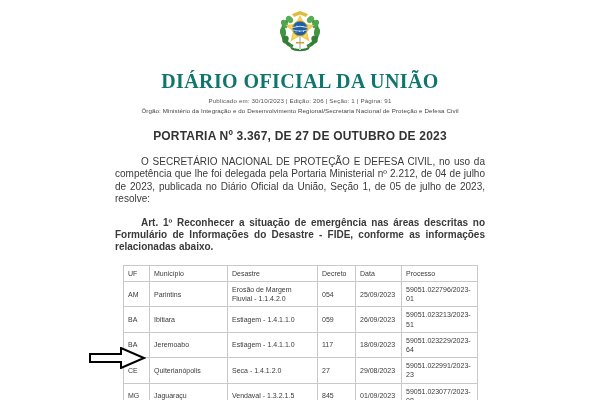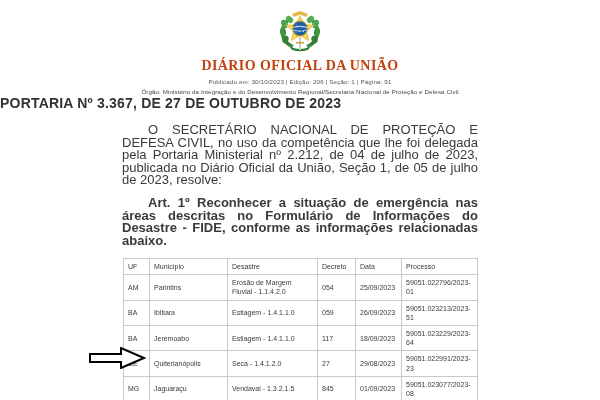--- a/index.html
+++ b/index.html
@@ -34,64 +34,64 @@
   .emblem {
     width: 46px;
     height: 50px;
     display: block;
   }
 
   .doc-title {
     text-align: center;
     font-family: "Liberation Serif", serif;
     font-weight: bold;
-    font-size: 14px;
+    font-size: 20px;
     letter-spacing: 0.4px;
-    color: #c2410c;
-    margin-top: 0;
+    color: #0f766e;
+    margin-top: 12px;
     line-height: 1.1;
   }
 
   .pub-line {
     text-align: center;
     font-size: 6.2px;
     color: #555;
     margin-top: 5px;
     letter-spacing: 0.15px;
   }
   .organ-line {
     text-align: center;
     font-size: 6.2px;
     color: #444;
     margin-top: 3px;
     letter-spacing: 0.1px;
   }
 
   .portaria-title {
-    text-align: left;
-    font-size: 14px;
+    text-align: center;
+    font-size: 12px;
     font-weight: bold;
     color: #333;
-    margin-top: 0;
+    margin-top: 15px;
     letter-spacing: 0.2px;
   }
 
   
   .body-block {
     margin: 0 auto;
     width: 372px;
     padding-left: 0;
   }
   .para {
-    font-size: 13px;
+    font-size: 10px;
     line-height: 12.4px;
     color: #3a3a3a;
     text-align: justify;
     text-indent: 26px;
-    margin: 8px;
+    margin: 1px;
   }
   .para.first { margin-top: 13px; }
   .para.second { margin-top: 11px; font-weight: bold; }
 
   
   .table-wrap {
     margin: 11px auto 0 auto;
     width: 354px;
   }
   table.fide {

